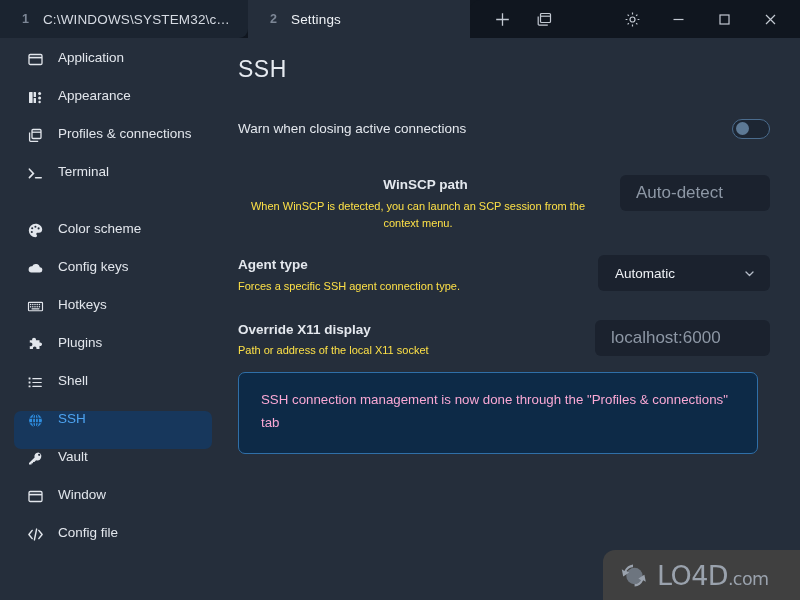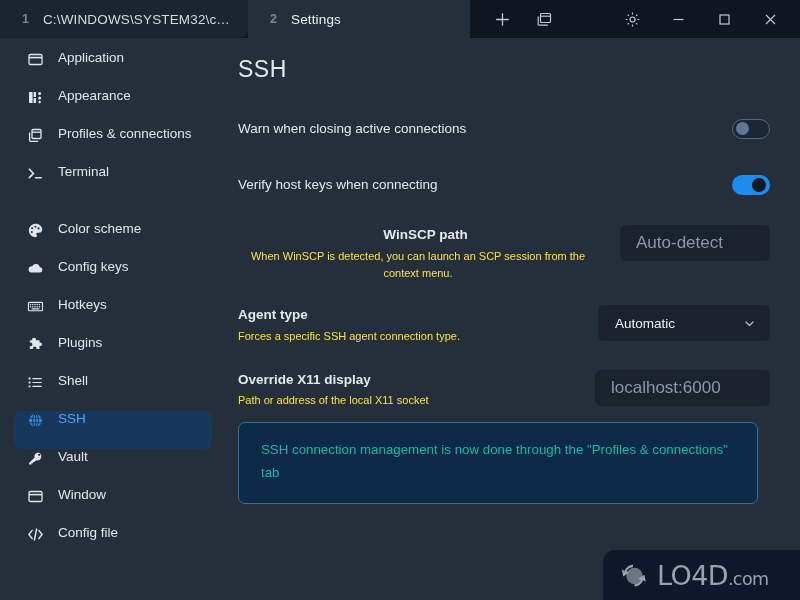--- a/index.html
+++ b/index.html
@@ -202,32 +202,32 @@
   }
   .select .chev { color: #b6bdc8; display: flex; }
 
   
   .banner {
     margin: 0 0 0 0;
     background: #0d2a47;
     border: 1px solid #2f6fa8;
     border-radius: 7px;
     padding: 16px 22px 18px 22px;
-    color: #14b8a6;
+    color: #f9a8d4;
     font-size: 13.3px;
     line-height: 1.72;
     max-width: 520px;
   }
 
   
   .watermark {
     position: absolute;
     right: 0; bottom: 0;
     width: 197px; height: 50px;
-    background: #0f172a;
+    background: #404040;
     border-top-left-radius: 12px;
     display: flex;
     align-items: center;
     gap: 7px;
     padding-left: 14px;
   }
   .wm-logo { width: 33px; height: 33px; flex: none; }
   .wm-text {
     font-size: 27px;
     color: #9aa2ad;
@@ -455,30 +455,20 @@
         <div class="labels">
           <div class="title plain">Warn when closing active connections</div>
         </div>
         <div class="ctrl">
           <div class="toggle off">
             <span class="knob"></span>
           </div>
         </div>
       </div>
 
-      <div class="row row-toggle2">
-        <div class="labels">
-          <div class="title plain">Verify host keys when connecting</div>
-        </div>
-        <div class="ctrl">
-          <div class="toggle on">
-            <span class="knob"></span>
-          </div>
-        </div>
-      </div>
 
       <div class="row row-winscp">
         <div class="labels">
           <div class="title bold">WinSCP path</div>
           <div class="desc">When WinSCP is detected, you can launch an SCP session from the context menu.</div>
         </div>
         <div class="ctrl">
           <div class="field w150">Auto-detect</div>
         </div>
       </div>

